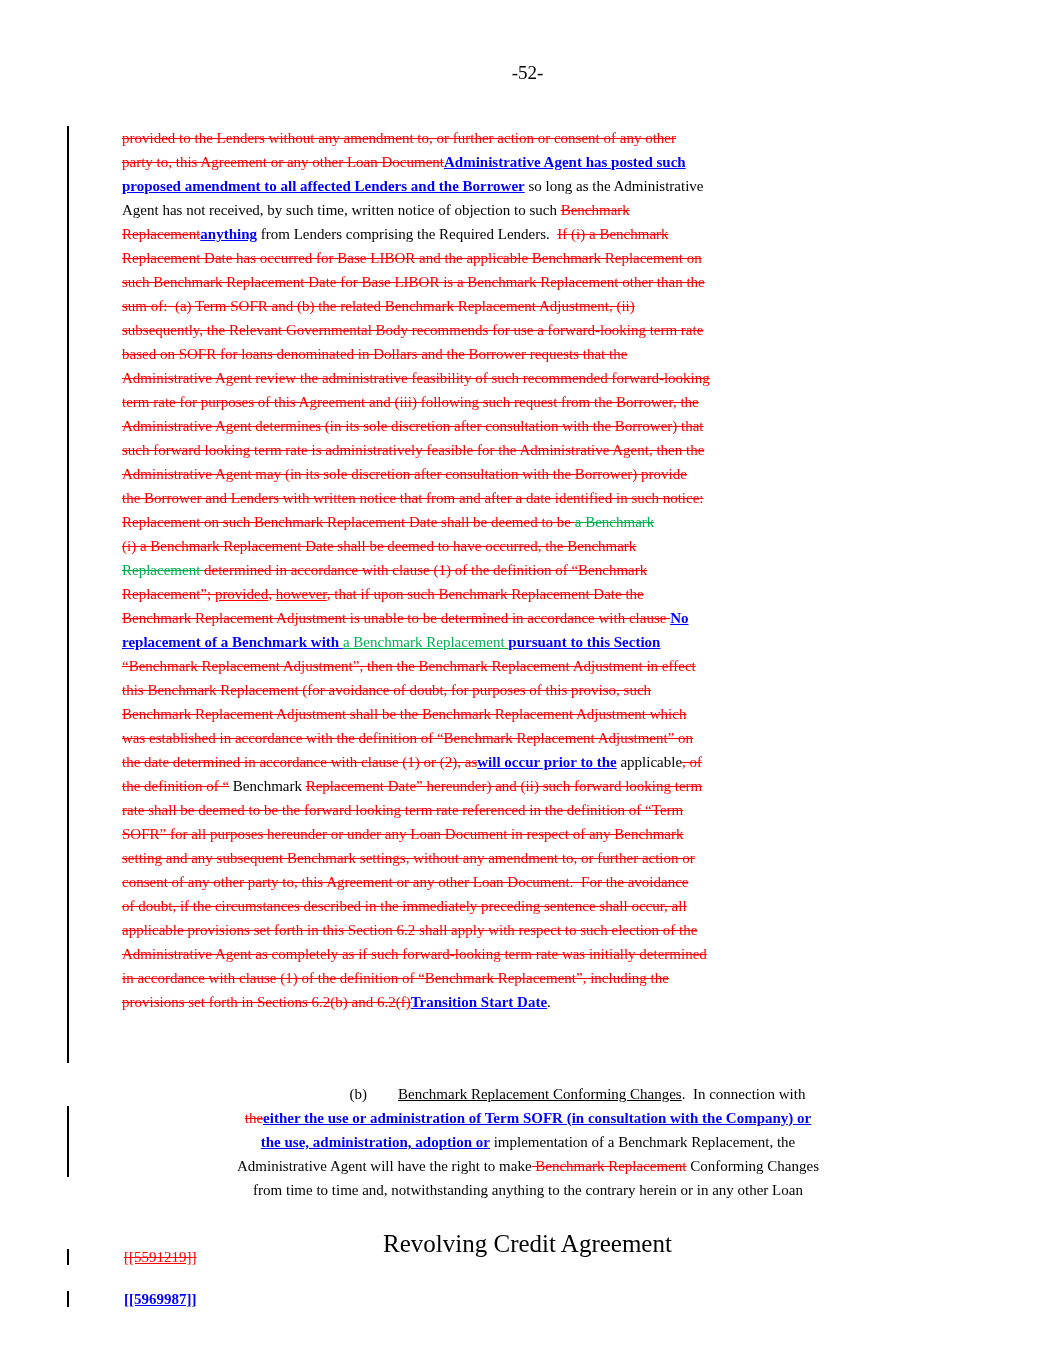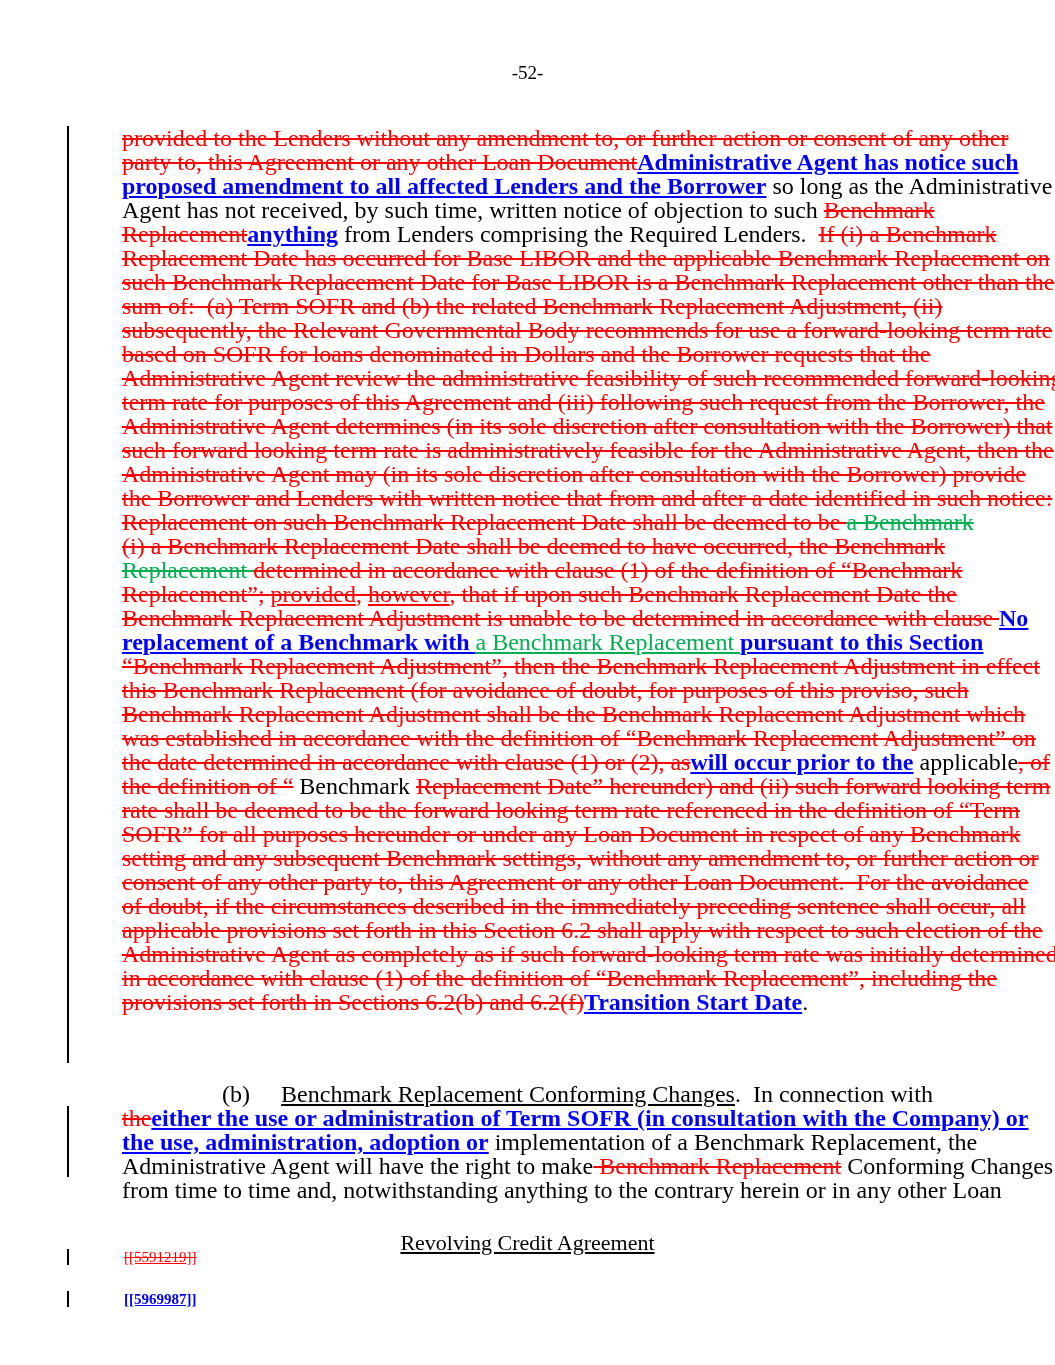--- a/index.html
+++ b/index.html
@@ -19,21 +19,21 @@
     font-size: 19px;
     color: var(--body);
   }
   .para { position: absolute; left: 122px; width: 812px; }
   .para-a { top: 126px; }
   .para-b { top: 1082px; text-align: center; }
   .line {
     white-space: pre;
     height: 24px;
     line-height: 24px;
-    font-size: 24px;
+    font-size: 15px;
   }
   
   .r-n  { color: var(--body); }
   .r-nu { color: var(--body); text-decoration: underline; }
   .r-d  { color: var(--deleted); text-decoration: line-through; }
   .r-du { color: var(--deleted); text-decoration: underline line-through; }
   .r-i  { color: var(--inserted); font-weight: bold; text-decoration: underline; }
   .r-g  { color: var(--moved); text-decoration: line-through; }
   .r-gi { color: var(--moved); text-decoration: underline; }
   .r-t1 { display: inline-block; width: 99px; }
@@ -46,22 +46,21 @@
     background: var(--change_bar, #000);
   }
   .bar-1 { top: 126px;  height: 937px; }
   .bar-2 { top: 1106px; height: 71px;  }
   .bar-3 { top: 1249px; height: 16px;  }
   .bar-4 { top: 1291px; height: 16px;  }
   .footer-title {
     position: absolute;
     top: 1230px; left: 0; width: 100%;
     text-align: center;
-    font-size: 22px;
-    text-decoration: underline;
+    font-size: 25px;
     color: var(--body);
   }
   .doc-id {
     position: absolute;
     left: 124px;
     font-size: 15px;
     line-height: 14px;
   }
   .doc-id-del {
     top: 1250px;
@@ -82,21 +81,21 @@
 
   <div class="page-number">-52-</div>
 
   <div class="bar bar-1"></div>
   <div class="bar bar-2"></div>
   <div class="bar bar-3"></div>
   <div class="bar bar-4"></div>
 
   <div class="para para-a">
       <div class="line"><span class="r-d">provided to the Lenders without any amendment to, or further action or consent of any other</span></div>
-      <div class="line"><span class="r-d">party to, this Agreement or any other Loan Document</span><span class="r-i">Administrative Agent has notice such</span></div>
+      <div class="line"><span class="r-d">party to, this Agreement or any other Loan Document</span><span class="r-i">Administrative Agent has posted such</span></div>
       <div class="line"><span class="r-i">proposed amendment to all affected Lenders and the Borrower</span><span class="r-n"> so long as the Administrative</span></div>
       <div class="line"><span class="r-n">Agent has not received, by such time, written notice of objection to such </span><span class="r-d">Benchmark</span></div>
       <div class="line"><span class="r-d">Replacement</span><span class="r-i">anything</span><span class="r-n"> from Lenders comprising the Required Lenders.  </span><span class="r-d">If (i) a Benchmark</span></div>
       <div class="line"><span class="r-d">Replacement Date has occurred for Base LIBOR and the applicable Benchmark Replacement on</span></div>
       <div class="line"><span class="r-d">such Benchmark Replacement Date for Base LIBOR is a Benchmark Replacement other than the</span></div>
       <div class="line"><span class="r-d">sum of:  (a) Term SOFR and (b) the related Benchmark Replacement Adjustment, (ii)</span></div>
       <div class="line"><span class="r-d">subsequently, the Relevant Governmental Body recommends for use a forward-looking term rate</span></div>
       <div class="line"><span class="r-d">based on SOFR for loans denominated in Dollars and the Borrower requests that the</span></div>
       <div class="line"><span class="r-d">Administrative Agent review the administrative feasibility of such recommended forward-looking</span></div>
       <div class="line"><span class="r-d">term rate for purposes of this Agreement and (iii) following such request from the Borrower, the</span></div>

